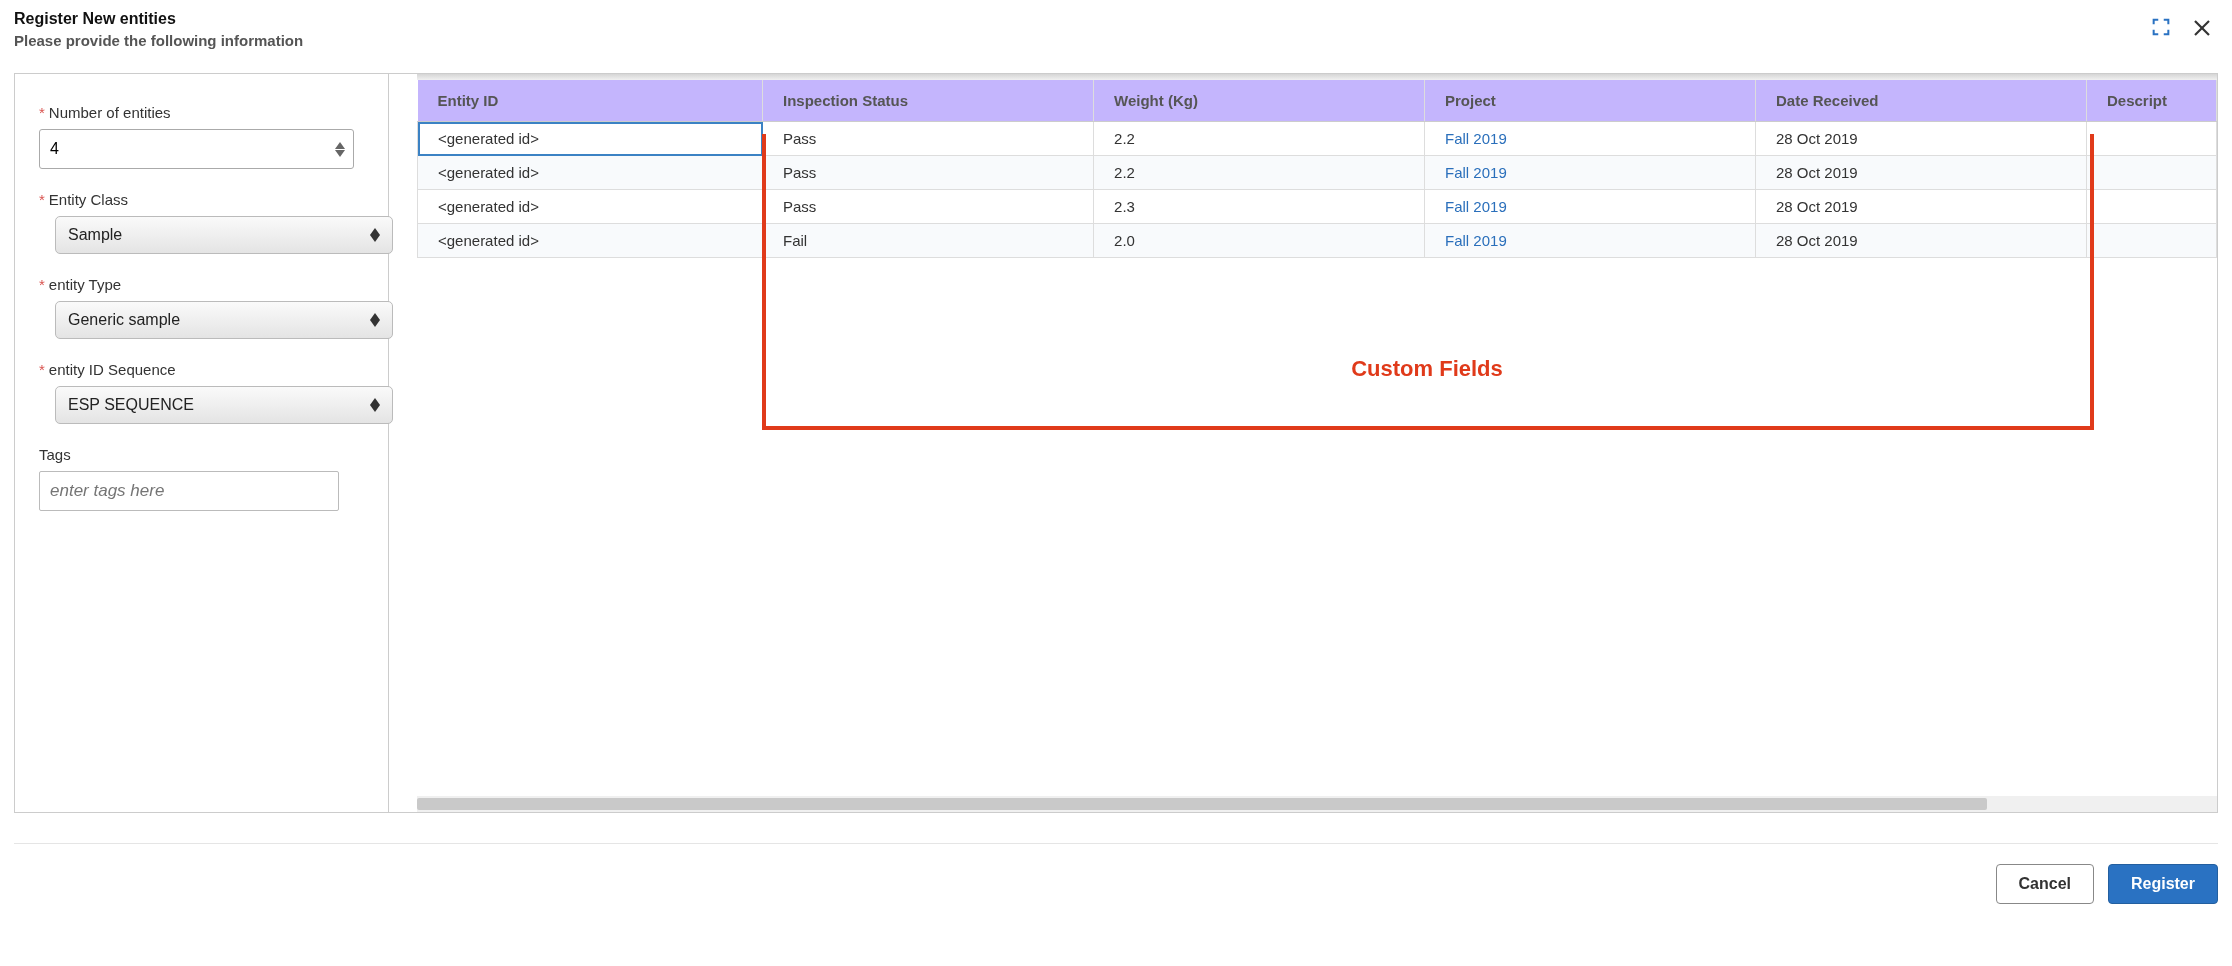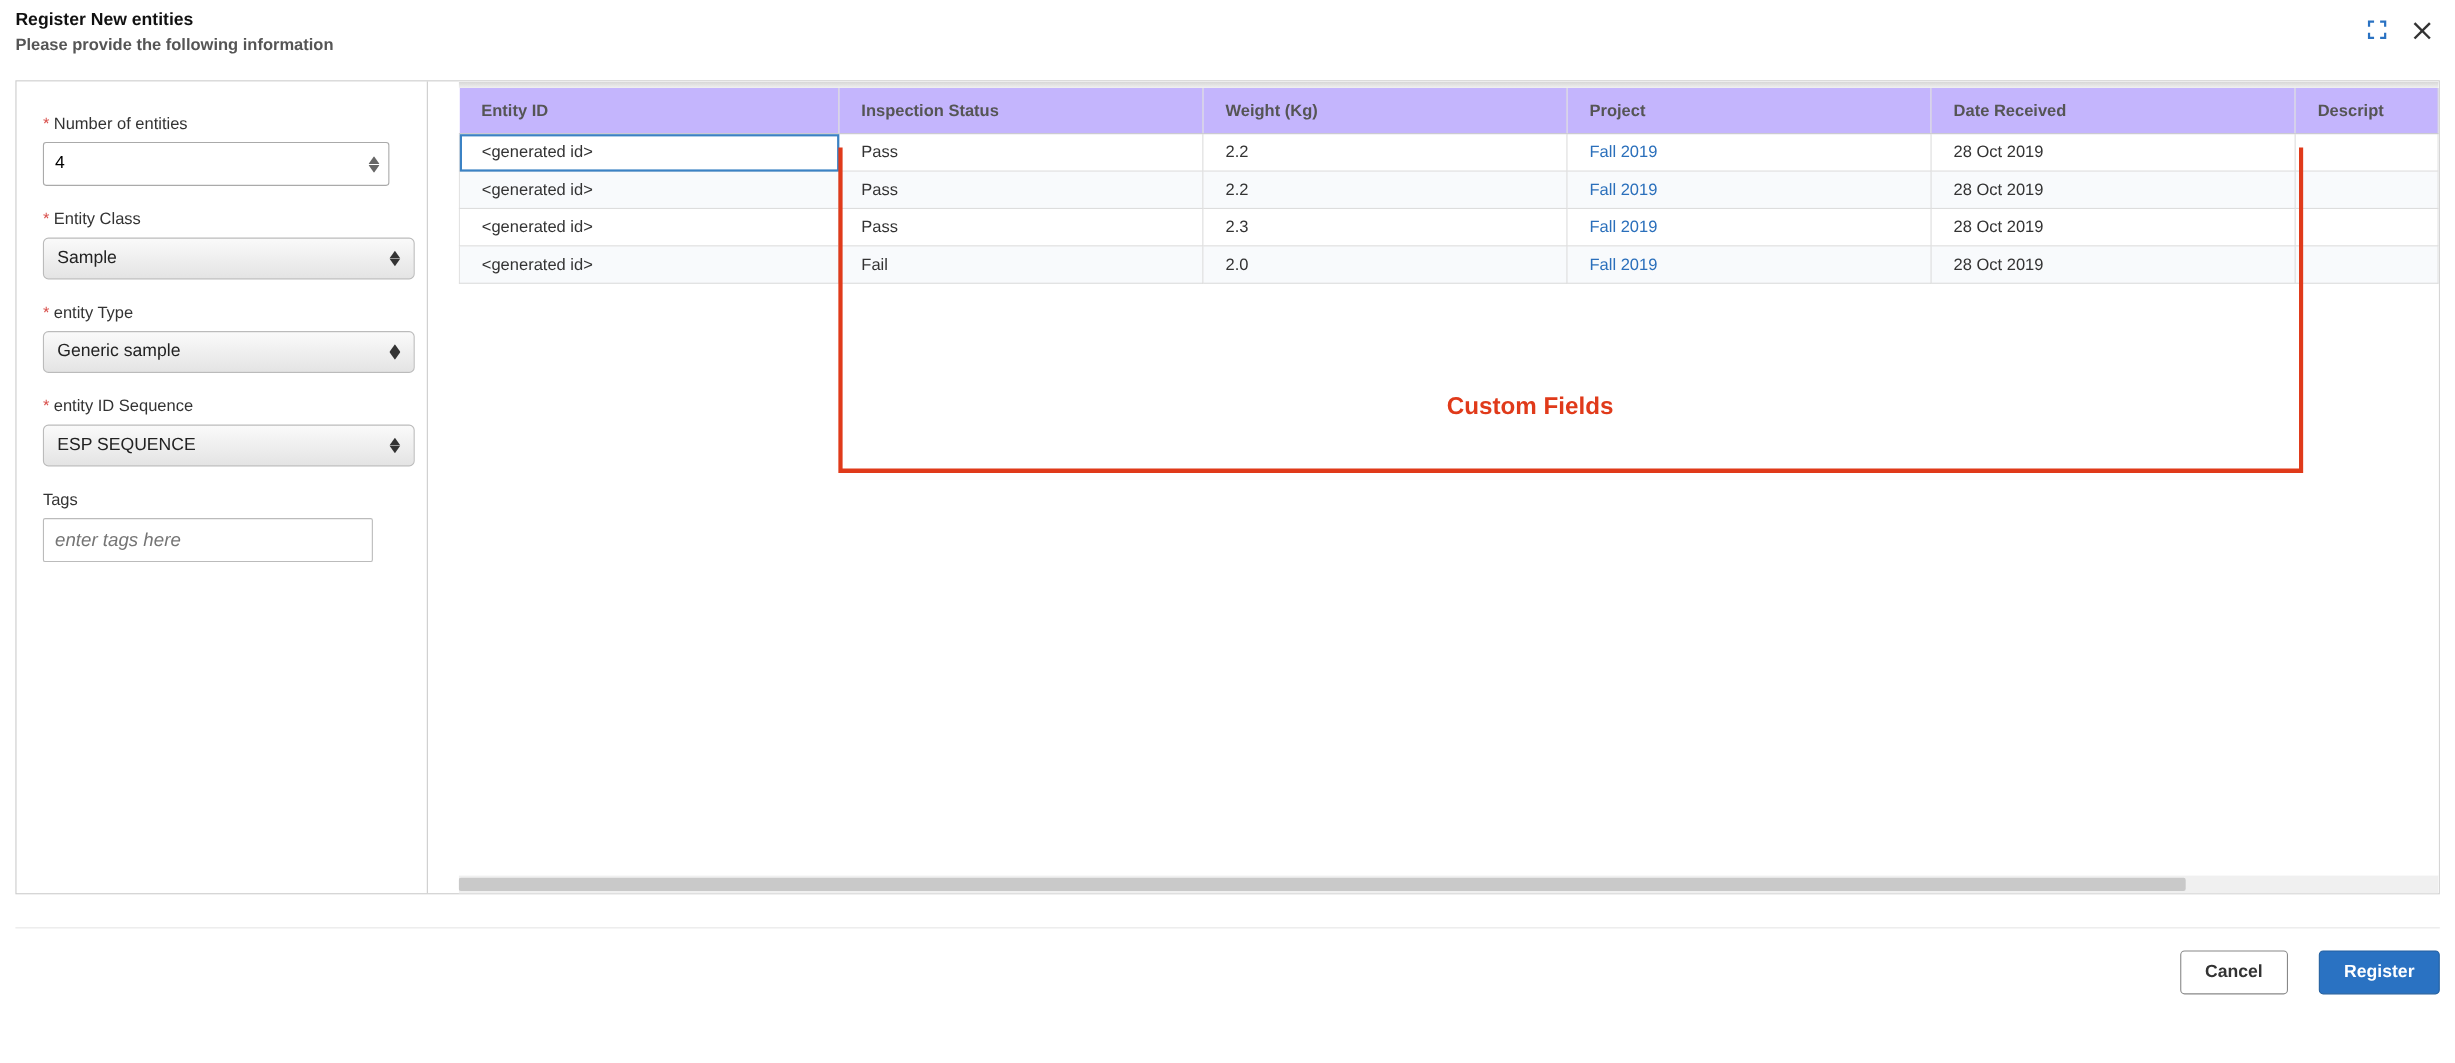--- a/index.html
+++ b/index.html
@@ -30,21 +30,21 @@
     }
     .spinner-input input { border: none; outline: none; font-size: 16px; width: 100%; }
     .spinner-arrows { position: absolute; right: 8px; display: flex; flex-direction: column; gap: 1px; }
     .spinner-arrows svg { display: block; }
 
     .select-wrap {
       width: 338px; height: 38px;
       background: linear-gradient(#fafafa, #e4e4e4);
       border: 1px solid #bbb; border-radius: 5px;
       display: flex; align-items: center; padding: 0 12px;
-      position: relative; font-size: 16px; color: #222;
+      position: relative; font-size: 16px; color: #222; margin-left: 16px;
     }
     .select-arrows { position: absolute; right: 12px; display: flex; flex-direction: column; gap: 0px; }
 
     .tags-input {
       width: 300px; height: 40px; border: 1px solid #bbb; border-radius: 2px;
       padding: 0 10px; font-size: 17px; font-style: italic; color: #999;
     }
 
     .table-area { flex: 1; position: relative; background: #fff; overflow: hidden; }
     .table-area::before {
@@ -71,34 +71,34 @@
     col.c4 { width: 332px; }
     col.c5 { width: 332px; }
     col.c6 { width: 130px; }
 
     .annotation-bracket {
       position: absolute; top: 58px; left: 345px; width: 1332px; height: 308px;
       pointer-events: none;
     }
     .annotation-bracket svg { width: 100%; height: 100%; }
     .annotation-text {
-      position: absolute; top: 282px; left: 864px; width: 220px;
+      position: absolute; top: 282px; left: 900px; width: 220px;
       color: #e03a1a; font-weight: 700; font-size: 22px; text-align: center;
       pointer-events: none;
     }
 
     .scrollbar-bottom {
       position: absolute; bottom: 0; left: 0; right: 0; height: 16px;
       background: #f0f0f0;
     }
     .scrollbar-thumb { position: absolute; top: 2px; bottom: 2px; left: 0; width: 1570px; background: #c9c9c9; border-radius: 2px; }
 
     .footer {
       margin-top: 30px; padding-top: 20px; border-top: 1px solid #e5e5e5;
-      display: flex; justify-content: flex-end; gap: 28px;
+      display: flex; justify-content: flex-end; gap: 14px;
     }
     .btn {
       padding: 10px 22px; font-size: 16px; border-radius: 4px; cursor: pointer;
     }
     .btn-cancel { background: #fff; border: 1px solid #888; color: #333; font-weight: 600; }
     .btn-primary { background: #2a72c2; border: 1px solid #235f9f; color: #fff; font-weight: 600; }
   </style>
 </head>
 <body>
 

